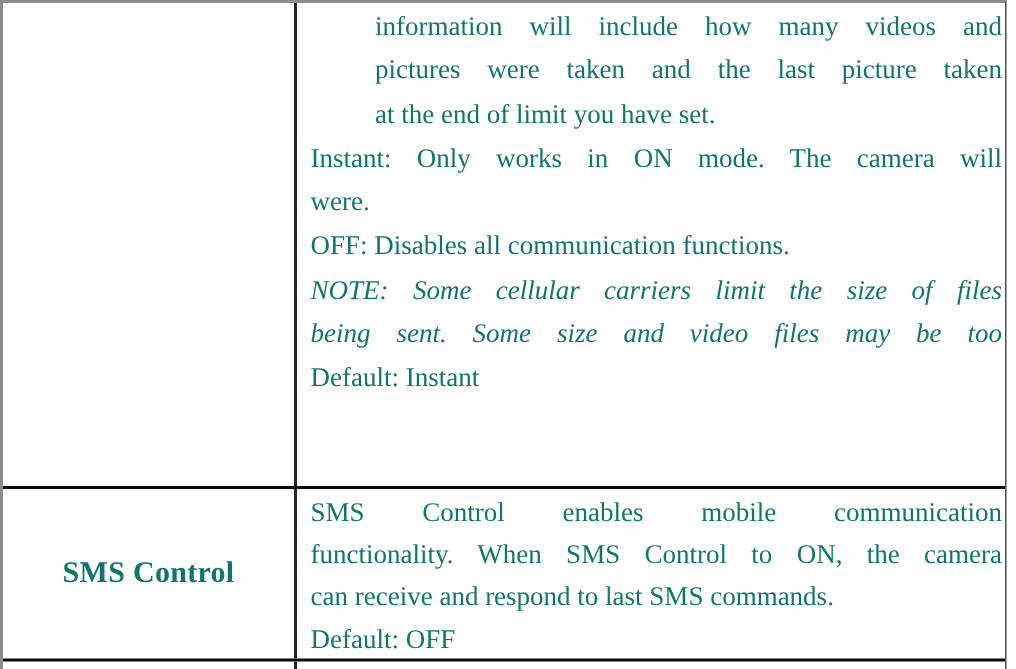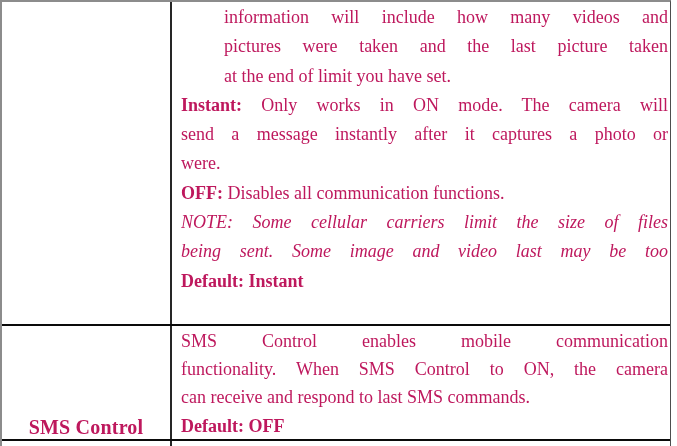--- a/index.html
+++ b/index.html
@@ -6,21 +6,21 @@
     margin: 0;
     padding: 0;
     background: #ffffff;
   }
   .page {
     position: relative;
     width: 677px;
     height: 446px;
     background: #ffffff;
     font-family: "Liberation Serif", serif;
-    color: #be185d;
+    color: #0f766e;
     overflow: hidden;
   }
   .tbl {
     position: absolute;
     left: 0;
     top: 0;
     width: 671px;
     height: 446px;
     border-top: 2px solid #8c8c8c;
     border-left: 2px solid #8c8c8c;
@@ -34,25 +34,25 @@
     flex-direction: row;
     box-sizing: border-box;
   }
   .row-divider {
     border-bottom: 2px solid #0a0a0a;
   }
   .row-1 { height: 324px; }
   .row-2 { height: 115px; }
   .row-3 { flex: 1; }
   .cell-left {
-    width: 170px;
+    width: 196px;
     border-right: 2px solid #262626;
     box-sizing: border-box;
     display: flex;
-    align-items: flex-end;
+    align-items: center;
     justify-content: center;
   }
   .cell-right {
     flex: 1;
     box-sizing: border-box;
     padding: 1px 2px 0 9px;
     overflow: hidden;
   }
   .setting-label {
     font-weight: bold;
@@ -67,42 +67,41 @@
   .row-1 .line { height: 29.3px; line-height: 29.3px; }
   .row-2 .line { height: 28.2px; line-height: 28.2px; }
   .just {
     white-space: normal;
     text-align: justify;
     text-align-last: justify;
     overflow: hidden;
   }
   .indent { padding-left: 43px; }
   .italic { font-style: italic; }
-  .line b { font-weight: bold; }
+  .line b { font-weight: normal; }
 </style>
 </head>
 <body>
 
 <div class="page">
   <div class="tbl">
 
     <div class="row row-1 row-divider">
       <div class="cell-left">
         <span class="setting-label"></span>
       </div>
       <div class="cell-right">
         <div class="line just indent">information will include how many videos and</div>
         <div class="line just indent">pictures were taken and the last picture taken</div>
         <div class="line indent">at the end of limit you have set.</div>
         <div class="line just"><b>Instant:</b><span> Only works in ON mode. The camera will</span></div>
-        <div class="line just">send a message instantly after it captures a photo or</div>
         <div class="line">were.</div>
         <div class="line"><b>OFF:</b><span> Disables all communication functions.</span></div>
         <div class="line just italic">NOTE: Some cellular carriers limit the size of files</div>
-        <div class="line just italic">being sent. Some image and video last may be too</div>
+        <div class="line just italic">being sent. Some size and video files may be too</div>
         <div class="line"><b>Default: Instant</b></div>
       </div>
     </div>
 
     <div class="row row-2 row-divider">
       <div class="cell-left">
         <span class="setting-label">SMS Control</span>
       </div>
       <div class="cell-right">
         <div class="line just">SMS Control enables mobile communication</div>

